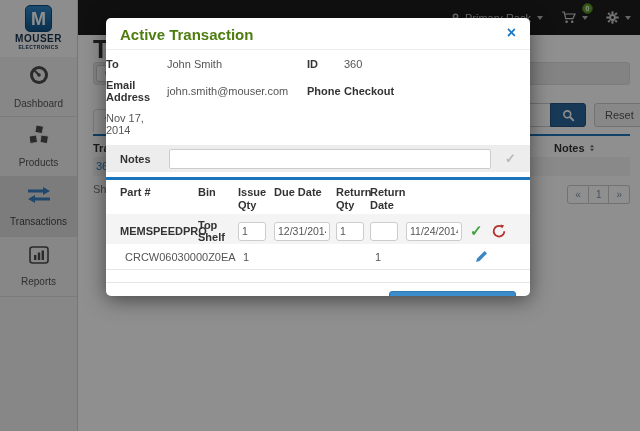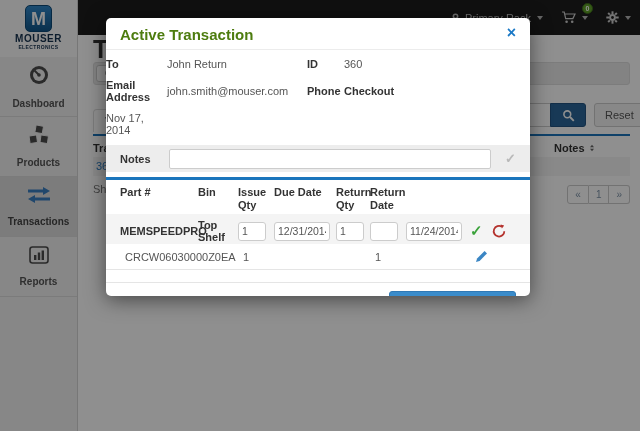--- a/index.html
+++ b/index.html
@@ -14,21 +14,21 @@
   .cart-wrap { position:relative; }
   .badge { position:absolute; top:3px; right:4px; background:#60a229; border:1px solid #3f6f1b; color:#fff; font-size:7px; font-weight:bold; width:11px; height:11px; border-radius:50%; text-align:center; line-height:9px; }
   .nav-user { background:#2b2b2b; border-left:1px solid #111; padding:0 12px; }
 
   
   .brand { position:absolute; left:0; top:0; width:78px; height:57px; background:#fbfbfb; z-index:2; text-align:center; border-right:1px solid #d5d5d5; }
   .logo-square { width:27px; height:27px; margin:5px auto 2px; background:linear-gradient(#3187c9,#125689); border:1px solid #0d4a78; border-radius:5px; color:#fff; font-weight:bold; font-size:18px; line-height:26px; }
   .brand-name { font-size:10px; font-weight:bold; color:#16324f; letter-spacing:.5px; line-height:10px; }
   .brand-sub { font-size:5px; font-weight:bold; color:#16324f; letter-spacing:.4px; }
   .sidebar { position:absolute; left:0; top:57px; width:78px; bottom:0; background:#f0f0f0; border-right:1px solid #d5d5d5; z-index:2; }
-  .side-item { height:60px; border-bottom:1px solid #dcdcdc; display:flex; flex-direction:column; align-items:center; justify-content:center; gap:12px; font-size:10px; color:#555; cursor:pointer;font-weight:bold; }
+  .side-item { height:60px; border-bottom:1px solid #dcdcdc; display:flex; flex-direction:column; align-items:center; justify-content:center; gap:12px; font-size:10px; color:#555; cursor:pointer; }
   .side-item.active { background:#dedede; color:#444; }
 
   
   .main { position:absolute; left:78px; top:35px; right:0; bottom:0; background:#fff; }
   .page-title { position:absolute; left:15px; top:0; font-size:25px; font-weight:bold; color:#333; }
   .panel-head { position:absolute; left:15px; right:10px; top:27px; height:23px; background:#e9e9e9; border:1px solid #ddd; border-radius:3px; }
   .checkout-btn { position:absolute; left:2px; top:2px; background:#fff; border:1px solid #ccc; border-radius:3px; font-size:10px; color:#333; padding:2px 8px; }
   .search-input { position:absolute; left:342px; top:68px; width:130px; height:24px; border:1px solid #ccc; border-right:none; border-radius:3px 0 0 3px; font-size:11px; padding:0 6px; color:#555; }
   .search-btn { position:absolute; left:472px; top:68px; width:36px; height:24px; background:#2c6699; border:1px solid #235380; border-radius:0 3px 3px 0; display:flex; align-items:center; justify-content:center; }
   .reset-btn { position:absolute; left:516px; top:68px; height:24px; background:#f2f2f2; border:1px solid #ccc; border-radius:3px; font-size:11px; color:#555; padding:0 10px; }
@@ -211,21 +211,21 @@
 <div class="backdrop"></div>
 
 <div class="modal">
   <div class="modal-header">
     <span class="modal-close">×</span>
     <span class="modal-title">Active Transaction</span>
   </div>
 
   <div class="info-grid">
     <span class="lbl">To</span>
-    <span>John Return</span>
+    <span>John Smith</span>
     <span class="lbl">ID</span>
     <span>360</span>
 
     <span class="lbl">Email Address</span>
     <span>john.smith@mouser.com</span>
     <span class="lbl">Phone</span>
 
     <span class="lbl">Checkout</span>
     <span>Nov 17, 2014</span>
     <span></span>

